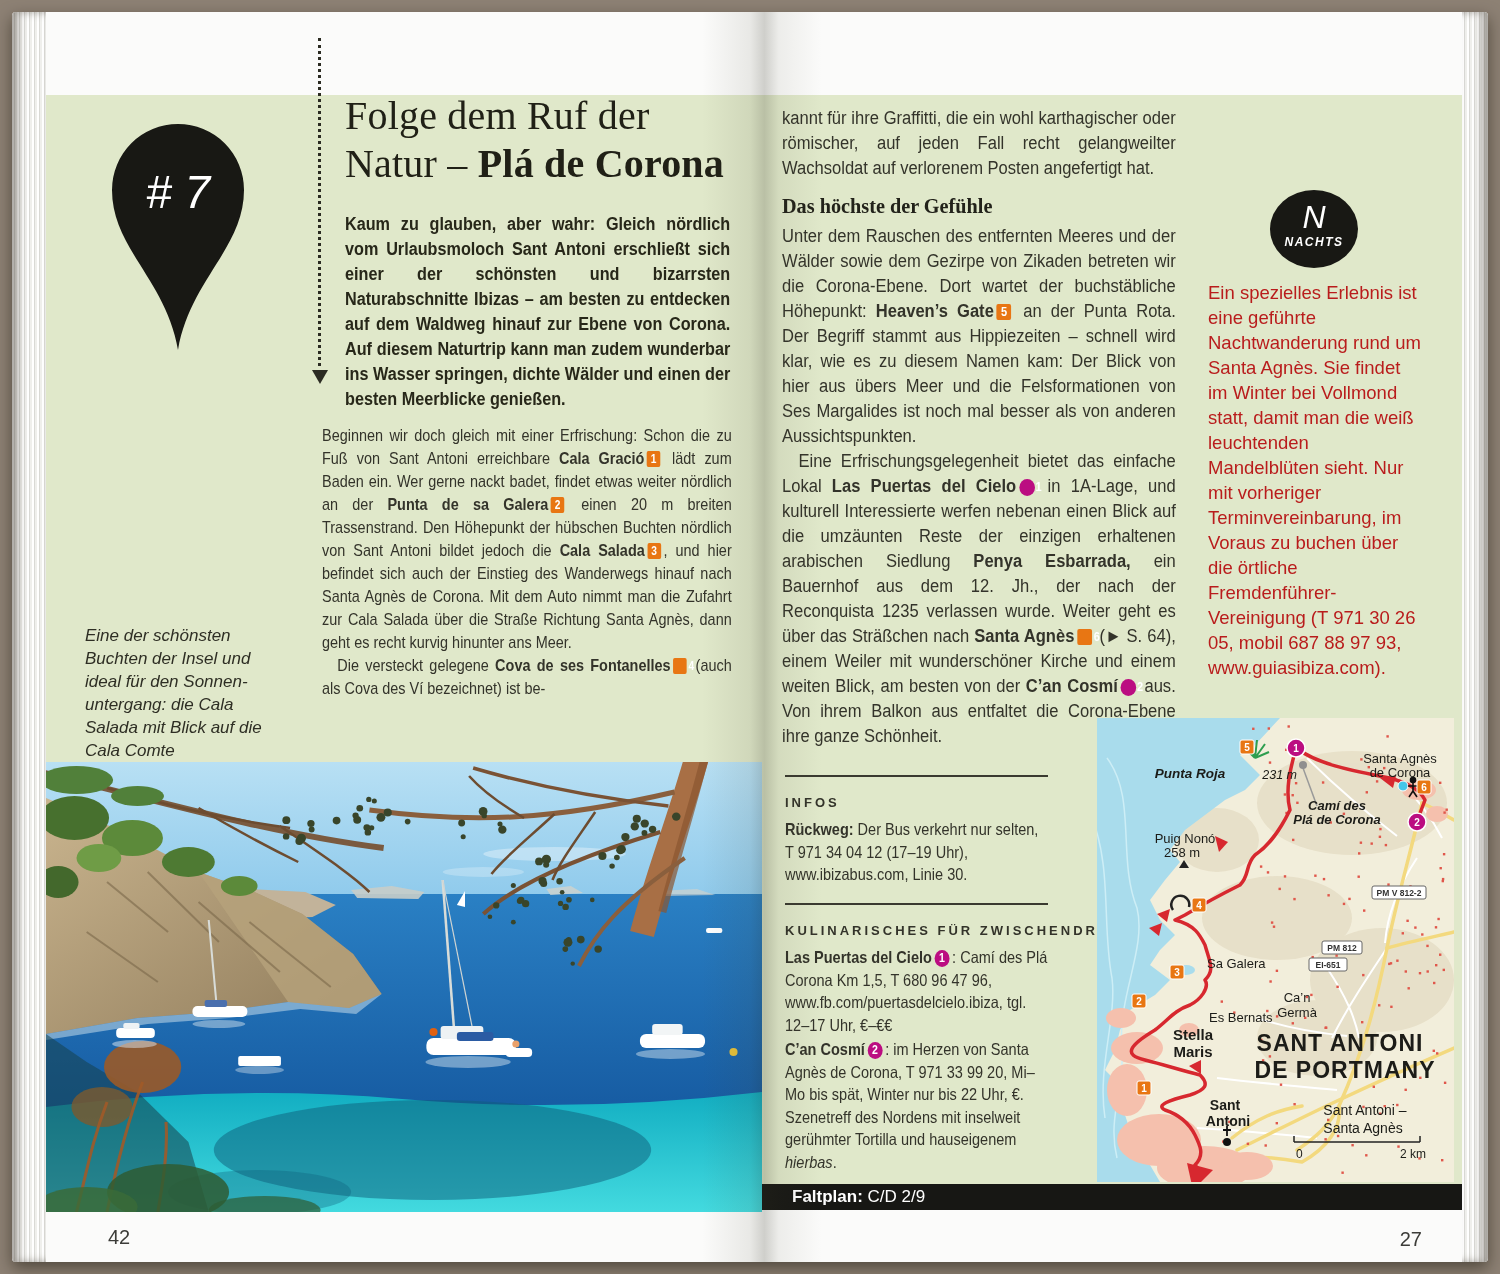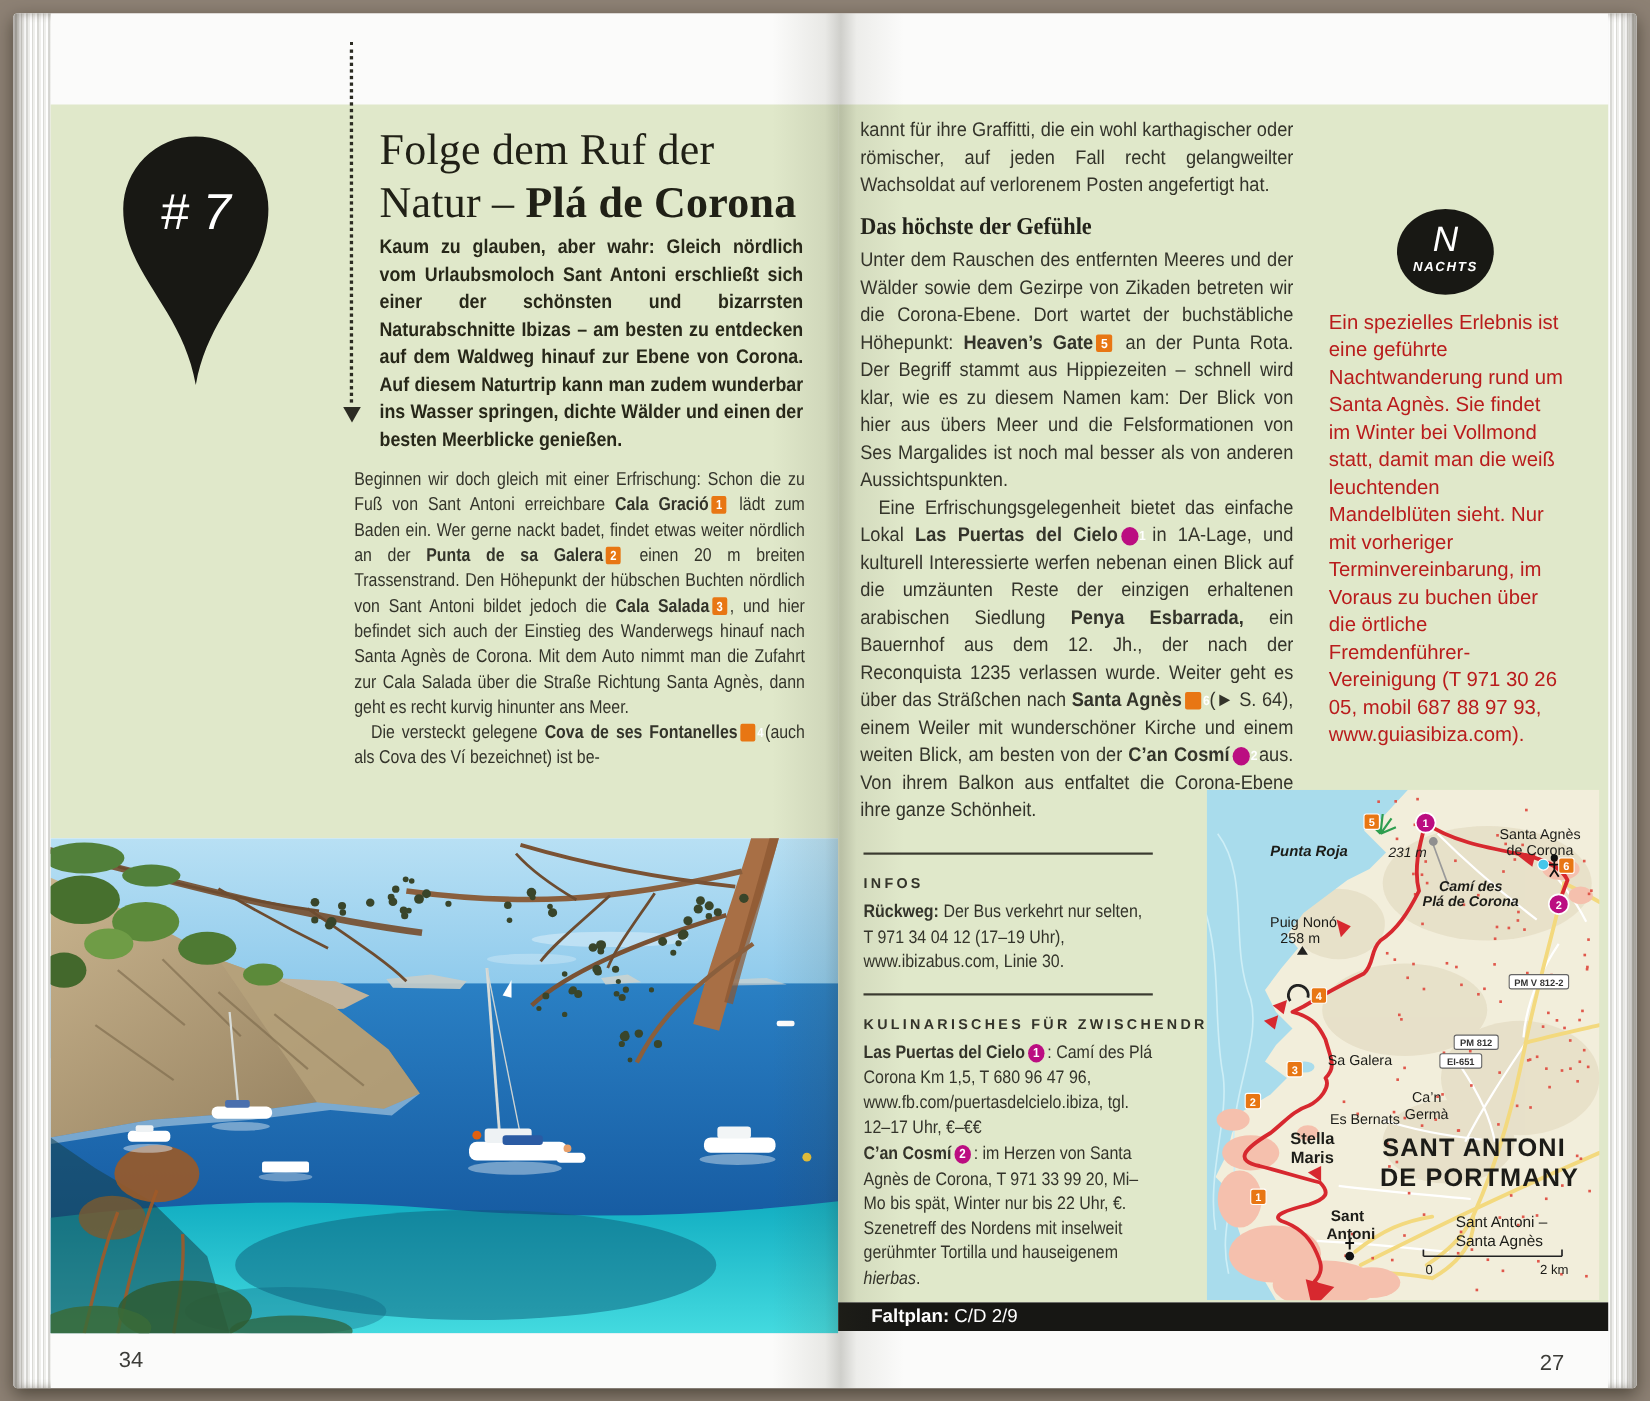--- a/index.html
+++ b/index.html
@@ -50,36 +50,42 @@
   <div class="abs dotline" style="left:306px;top:26px;height:328px;"></div>
   <div class="abs arrow-down" style="left:300px;top:358px;"></div>
 
   <div class="abs" style="left:90px;top:98px;width:152px;height:244px;">
     <svg width="152" height="244" viewBox="0 0 152 244">
       <path d="M76,240 C64,170 10,138 10,80 A66,66 0 1 1 142,80 C142,138 88,170 76,240 Z" fill="#181814"></path>
       <text x="76" y="98" text-anchor="middle" font-size="46" fill="#fff" font-style="italic" font-family="Liberation Serif, serif"># 7</text>
     </svg>
   </div>
 
-  <div class="abs title" style="left:333px;top:100px;width:400px;">
+  <div class="abs title" style="left:333px;top:80px;width:400px;">
     <div><span>Folge dem Ruf der</span></div>
     <div><span>Natur – </span><span class="b">Plá de Corona</span></div>
   </div>
 
   <div class="abs" style="left:333px;top:200px;">
     <div class="intro squeeze" style="width:428px;transform:scaleX(0.9);">Kaum zu glauben, aber wahr: Gleich nördlich vom Urlaubsmoloch Sant Antoni erschließt sich einer der schönsten und bizarrsten Naturabschnitte Ibizas – am besten zu entdecken auf dem Waldweg hinauf zur Ebene von Corona. Auf diesem Naturtrip kann man zudem wunderbar ins Wasser springen, dichte Wälder und einen der besten Meerblicke genießen.</div>
   </div>
 
   <div class="abs" style="left:310px;top:412px;">
     <div class="bodytext squeeze" style="width:482px;transform:scaleX(0.85);">
       <p><span>Beginnen wir doch gleich mit einer Erfrischung: Schon die zu Fuß von Sant Antoni erreichbare </span><span class="b">Cala Gració</span><span class="mk-sq">1</span><span> lädt zum Baden ein. Wer gerne nackt badet, findet etwas weiter nördlich an der </span><span class="b">Punta de sa Galera</span><span class="mk-sq">2</span><span> einen 20 m breiten Trassenstrand. Den Höhepunkt der hübschen Buchten nördlich von Sant Antoni bildet jedoch die </span><span class="b">Cala Salada</span><span class="mk-sq">3</span><span>, und hier befindet sich auch der Einstieg des Wanderwegs hinauf nach Santa Agnès de Corona. Mit dem Auto nimmt man die Zufahrt zur Cala Salada über die Straße Richtung Santa Agnès, dann geht es recht kurvig hinunter ans Meer.</span></p>
       <p><span>Die versteckt gelegene </span><span class="b">Cova de ses Fontanelles</span><span class="mk-sq">4</span><span> (auch als Cova des Ví bezeichnet) ist be-</span></p>
     </div>
   </div>
 
+  <div class="abs caption" style="left:73px;top:612px;width:210px;">Eine der schönsten
+Buchten der Insel und
+ideal für den Sonnen-
+untergang: die Cala
+Salada mit Blick auf die
+Cala Comte</div>
 
   <div class="abs" style="left:34px;top:750px;width:716px;height:450px;">
     <svg width="716" height="450" viewBox="0 0 704 450" preserveAspectRatio="none">
       <defs>
         <linearGradient id="skyG" x1="0" y1="0" x2="0" y2="1">
           <stop offset="0" stop-color="#b8e0f4"></stop>
             <stop offset="1" stop-color="#7cc0e8"></stop>
         </linearGradient>
         <linearGradient id="seaG" x1="0" y1="0" x2="0" y2="1">
           <stop offset="0" stop-color="#2a80c4"></stop>
@@ -234,21 +240,21 @@
             <circle cx="306.0" cy="57.8" r="3.9"></circle>
             <circle cx="285.7" cy="58.6" r="3.8"></circle>
             <circle cx="304.4" cy="53.5" r="3.1"></circle>
             <circle cx="308.5" cy="46.3" r="3.3"></circle>
             <circle cx="315.5" cy="65.6" r="3.4"></circle>
           </g>
       </g>
     </svg>
   </div>
 
-  <div class="abs pagenum" style="left:96px;top:1214px;">34</div>
+  <div class="abs pagenum" style="left:96px;top:1214px;">42</div>
 
   <div class="abs panel" style="left:750px;top:83px;width:700px;height:1089px;"></div>
 
 
   <div class="abs" style="left:770px;top:94px;">
     <div class="bodytext squeeze" style="width:428px;transform:scaleX(0.92);font-size:18px;line-height:25px;">
       <p><span>kannt für ihre Graffitti, die ein wohl karthagischer oder römischer, auf jeden Fall recht gelangweilter Wachsoldat auf verlorenem Posten angefertigt hat.</span></p>
       <div class="subhead">Das höchste der Gefühle</div>
       <p style="text-indent:0;"><span>Unter dem Rauschen des entfernten Meeres und der Wälder sowie dem Gezirpe von Zikaden betreten wir die Corona-Ebene. Dort wartet der buchstäbliche Höhepunkt: </span><span class="b">Heaven’s Gate</span><span class="mk-sq">5</span><span> an der Punta Rota. Der Begriff stammt aus Hippiezeiten – schnell wird klar, wie es zu diesem Namen kam: Der Blick von hier aus übers Meer und die Felsformationen von Ses Margalides ist noch mal besser als von anderen Aussichtspunkten.</span></p>
       <p><span>Eine Erfrischungsgelegenheit bietet das einfache Lokal </span><span class="b">Las Puertas del Cielo</span><span class="mk-ci">1</span><span> in 1A-Lage, und kulturell Interessierte werfen nebenan einen Blick auf die umzäunten Reste der einzigen erhaltenen arabischen Siedlung </span><span class="b">Penya Esbarrada,</span><span> ein Bauernhof aus dem 12. Jh., der nach der Reconquista 1235 verlassen wurde. Weiter geht es über das Sträßchen nach </span><span class="b">Santa Agnès</span><span class="mk-sq">6</span><span> (► S. 64), einem Weiler mit wunderschöner Kirche und einem weiten Blick, am besten von der </span><span class="b">C’an Cosmí</span><span class="mk-ci">2</span><span> aus. Von ihrem Balkon aus entfaltet die Corona-Ebene ihre ganze Schönheit.</span></p>

